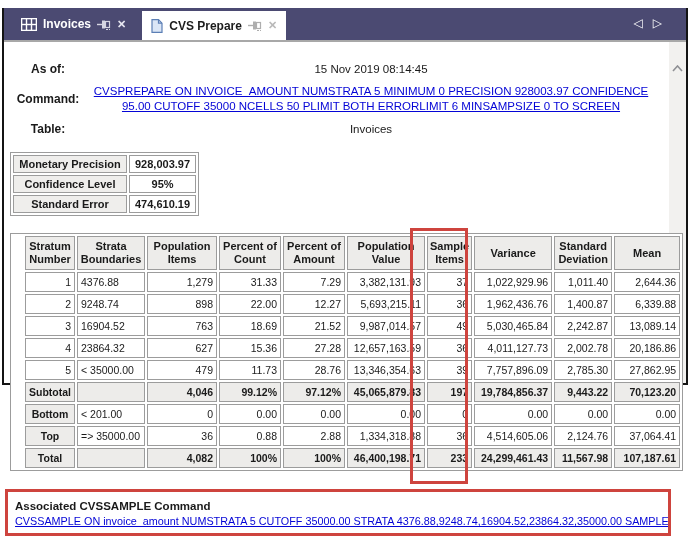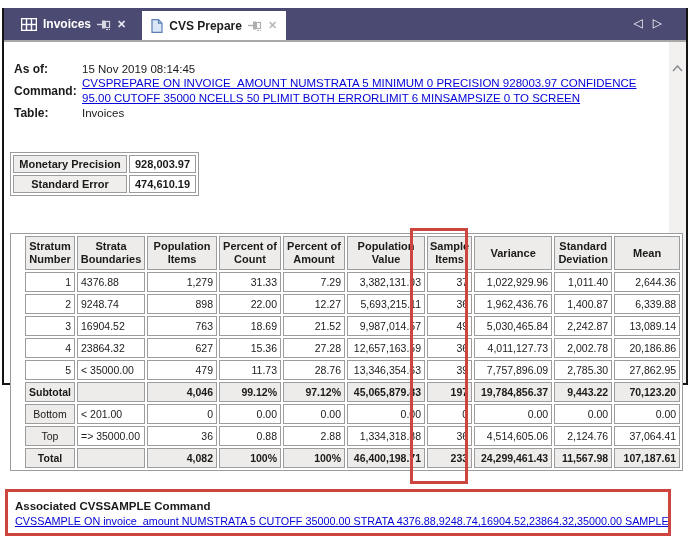--- a/index.html
+++ b/index.html
@@ -36,22 +36,23 @@
   .content { position:absolute; left:0; right:0; top:34px; bottom:0; background:#fff; }
   .vscrollbar {
     position:absolute; right:0; top:0; width:17px; height:100%; background:#f2f1ef;
   }
   .vscrollbar .chev { position:absolute; left:3px; }
   .chev-up   { top:16px; }
   .chev-down { bottom:12px; }
 
   .meta {
     position:absolute; left:10px; top:20px;
-    display:grid; grid-template-columns:68px 578px; align-items:center;
+    display:grid; grid-template-columns:68px 578px; row-gap:8px; align-items:center;
     font-size:11.5px;
+    text-align:center;
   }
   .meta-label { font-weight:bold; font-size:12px; }
   .link { color:#0404d6; text-decoration:underline; cursor:pointer; }
   .cmd-link { line-height:15px; }
 
   table { border-collapse:separate; border-spacing:2px; border:1px solid #9c9c9c; background:#fff; }
   td, th { border:1px solid #9c9c9c; box-sizing:border-box; }
 
   .summary-table { position:absolute; left:6px; top:110px; font-size:11px; }
   .summary-table td { padding:2px 5px; height:17px; font-weight:bold; text-align:center; vertical-align:middle; }
@@ -59,21 +60,21 @@
   .summary-table .s-value { width:62px;  background:#ffffff; }
 
   .strata-table { position:absolute; left:6px; top:191px; font-size:10.5px; table-layout:fixed;padding-left:12px; }
   .strata-table th {
     background:#edecea; font-weight:bold; text-align:center; vertical-align:middle;
     padding:3px 2px; font-size:11px; line-height:13px;
   }
   .strata-table td { background:#fff; padding:3px 3px; white-space:nowrap; overflow:hidden; height:15px; vertical-align:middle; }
   .strata-table td.num  { text-align:right; }
   .strata-table td.left { text-align:left; }
-  .strata-table td.rowlabel { background:#edecea; font-weight:normal; text-align:center; }
+  .strata-table td.rowlabel { background:#edecea; font-weight:bold; text-align:center; }
   .strata-table tr.total td { background:#edecea; font-weight:bold; }
 
   .red-col-box {
     position:absolute; left:406px; top:186px; width:52px; height:250px;
     border:3px solid #ce443e; pointer-events:none; background:transparent;
   }
   .assoc-box {
     position:absolute; left:1px; top:447px; width:666px; height:47px;
     box-sizing:border-box; border:3px solid #ce443e; background:#fff;
     padding:8px 7px 0 7px; overflow:hidden;
@@ -155,20 +156,24 @@
       <div class="link cmd-link">CVSPREPARE ON INVOICE_AMOUNT NUMSTRATA 5 MINIMUM 0 PRECISION 928003.97 CONFIDENCE 95.00 CUTOFF 35000 NCELLS 50 PLIMIT BOTH ERRORLIMIT 6 MINSAMPSIZE 0 TO SCREEN</div>
       <div class="meta-label">Table:</div>
       <div>Invoices</div>
     </div>
 
     <table class="summary-table">
       <tbody>
           <tr>
             <td class="s-label">Monetary Precision</td>
             <td class="s-value">928,003.97</td>
+          </tr>
+          <tr>
+            <td class="s-label">Confidence Level</td>
+            <td class="s-value">95%</td>
           </tr>
           <tr>
             <td class="s-label">Standard Error</td>
             <td class="s-value">474,610.19</td>
           </tr>
         </tbody>
     </table>
 
     <table class="strata-table">
       <colgroup>

